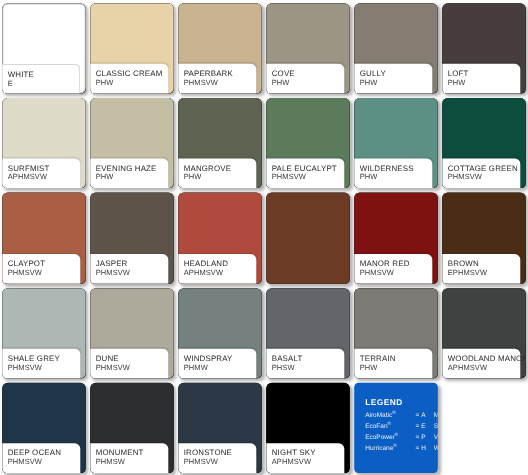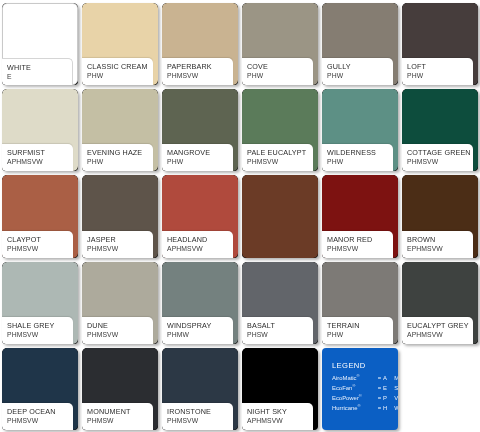--- a/index.html
+++ b/index.html
@@ -87,21 +87,21 @@
     border-radius: 4px;
     box-shadow: 2px 2px 3px rgba(0,0,0,0.30);
     color: #ffffff;
     overflow: hidden;
   }
   .legend-title {
     position: absolute;
     left: 10px;
     top: 13px;
     font-size: 7.6px;
-    font-weight: normal;
+    font-weight: bold;
     letter-spacing: 0.4px;
     color: #ffffff;
   }
   .legend-cols {
     position: absolute;
     left: 10px;
     top: 26px;
     right: 6px;
     display: flex;
     gap: 7px;
@@ -294,21 +294,21 @@
       <div class="swatch">
         <div class="chip" style="background: rgb(125, 122, 118);"></div>
         <div class="plate">
           <div class="nm">TERRAIN</div>
           <div class="cd">PHW</div>
         </div>
       </div>
       <div class="swatch">
         <div class="chip" style="background: rgb(62, 66, 64);"></div>
         <div class="plate">
-          <div class="nm">EUCALYPT GREY</div>
+          <div class="nm">WOODLAND MANOR</div>
           <div class="cd">APHMSVW</div>
         </div>
       </div>
       <div class="swatch">
         <div class="chip" style="background: rgb(31, 53, 73);"></div>
         <div class="plate">
           <div class="nm">DEEP OCEAN</div>
           <div class="cd">PHMSVW</div>
         </div>
       </div>

